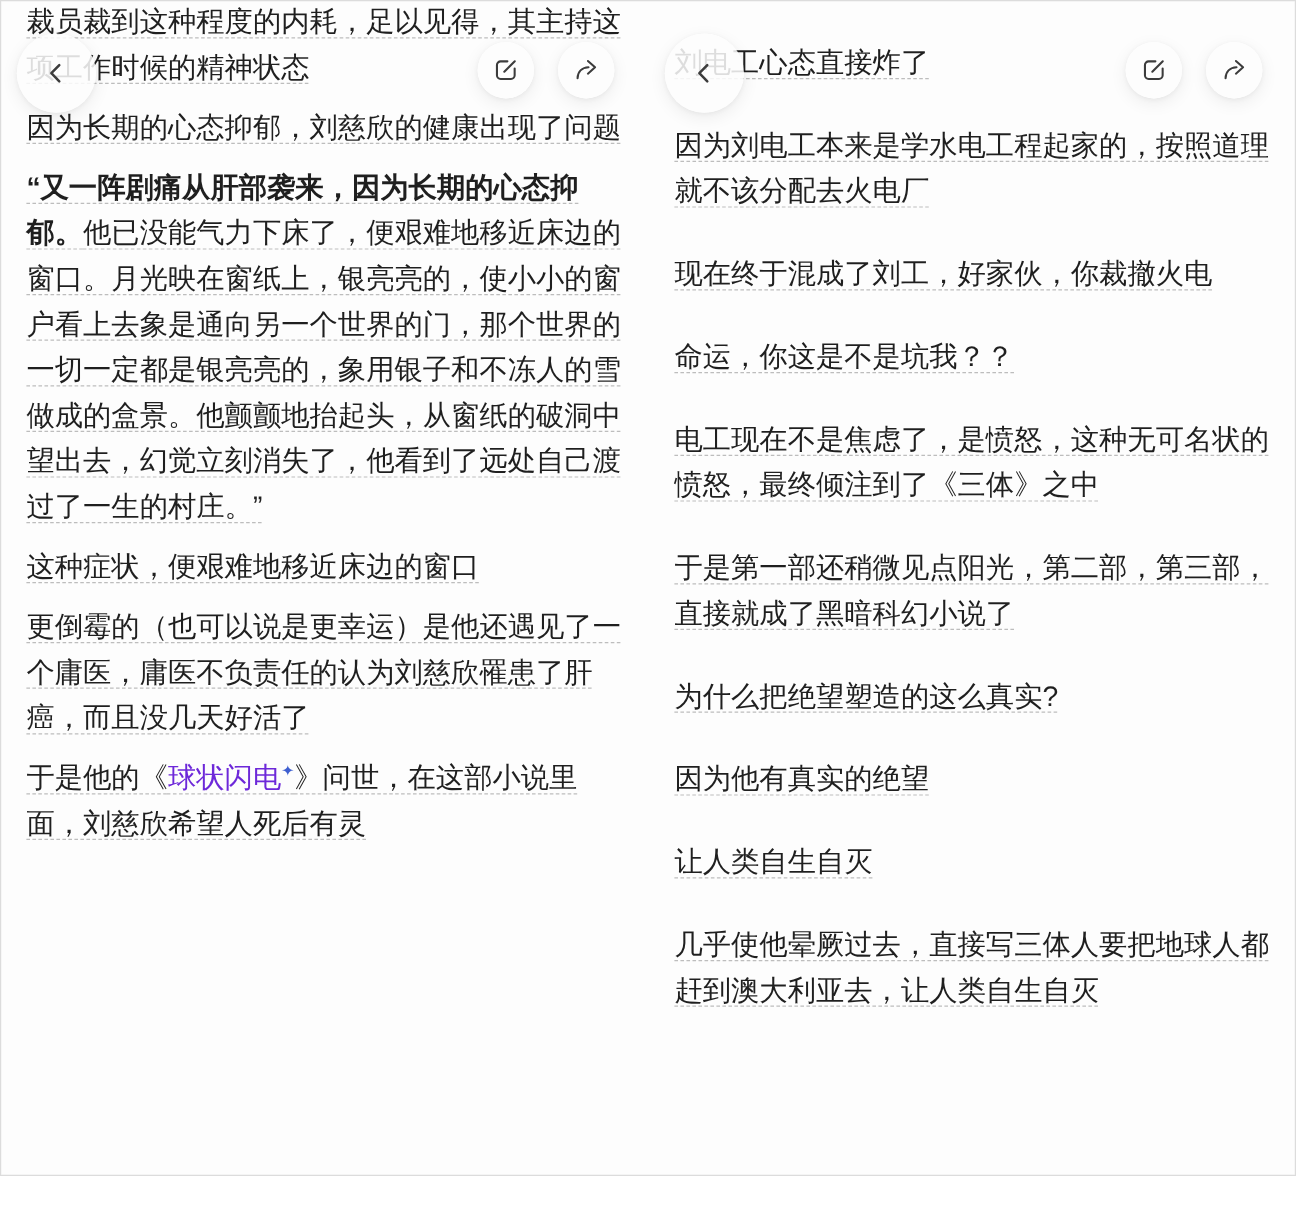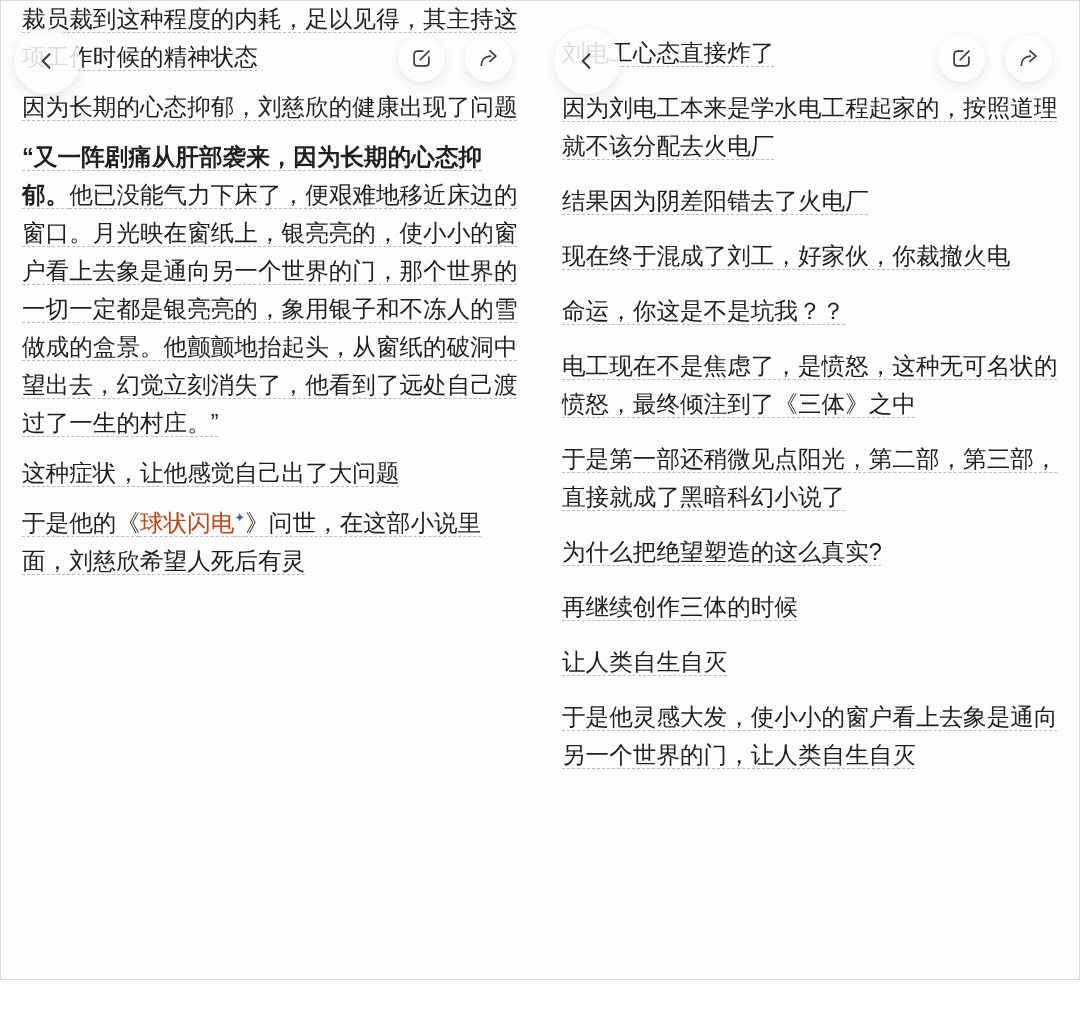--- a/index.html
+++ b/index.html
@@ -29,24 +29,24 @@
     text-align: left;
     word-break: normal;
     text-decoration-line: underline;
     text-decoration-style: dashed;
     text-decoration-color: #bdbdbd;
     text-decoration-thickness: 1px;
     text-underline-offset: 5px;
   }
   .col-left .para { margin-top: 12px; }
   .col-left .para:first-child { margin-top: 0; }
-  .col-right .para { margin-top: 17px; }
+  .col-right .para { margin-top: 31px; }
   .col-right .para:first-child { margin-top: 34px; }
   .run-bold { font-weight: 700; }
-  .run-link { color: #c2410c; }
+  .run-link { color: #6d28d9; }
   .run-link-sup {
     color: #3e5fd0;
     font-size: 13px;
     position: relative;
     top: -9px;
     line-height: 0;
   }
   .circle {
     position: absolute;
     border: none;
@@ -66,21 +66,22 @@
 </head>
 <body>
 
 <div class="canvas">
 
   <section class="column col-left">
     <div class="article">
         <p class="para"><span class="run-plain">裁员裁到这种程度的内耗，足以见得，其主持这项工作时候的精神状态</span></p>
         <p class="para"><span class="run-plain">因为长期的心态抑郁，刘慈欣的健康出现了问题</span></p>
         <p class="para"><span class="run-bold">“又一阵剧痛从肝部袭来，因为长期的心态抑郁。</span><span class="run-plain">他已没能气力下床了，便艰难地移近床边的窗口。月光映在窗纸上，银亮亮的，使小小的窗户看上去象是通向另一个世界的门，那个世界的一切一定都是银亮亮的，象用银子和不冻人的雪做成的盒景。他颤颤地抬起头，从窗纸的破洞中望出去，幻觉立刻消失了，他看到了远处自己渡过了一生的村庄。”</span></p>
-        <p class="para"><span class="run-plain">这种症状，让他感觉自己出了大问题</span></p>
+        <p class="para"><span class="run-plain">这种症状，便艰难地移近床边的窗口</span></p>
+        <p class="para"><span class="run-plain">更倒霉的（也可以说是更幸运）是他还遇见了一个庸医，庸医不负责任的认为刘慈欣罹患了肝癌，而且没几天好活了</span></p>
         <p class="para"><span class="run-plain">于是他的《</span><span class="run-link">球状闪电</span><span class="run-link-sup">✦</span><span class="run-plain">》问世，在这部小说里面，刘慈欣希望人死后有灵</span></p>
       </div>
 
     <button class="circle btn-back">
       <span>
         <svg width="24" height="24" viewBox="0 0 24 24">
           <polyline class="icon-stroke" stroke-width="2.1" points="14.4,5.2 7.8,12 14.4,18.8"></polyline>
         </svg>
       </span>
     </button>
@@ -101,29 +102,28 @@
           <path class="icon-stroke" stroke-width="1.8" d="M13.5 4 L19.7 9.5 L13.5 15"></path>
         </svg>
       </span>
     </button>
   </section>
 
   <section class="column col-right">
     <div class="article">
         <p class="para"><span class="run-plain">刘电工心态直接炸了</span></p>
         <p class="para"><span class="run-plain">因为刘电工本来是学水电工程起家的，按照道理就不该分配去火电厂</span></p>
-        <p class="para"><span class="run-plain">结果因为阴差阳错去了火电厂</span></p>
         <p class="para"><span class="run-plain">现在终于混成了刘工，好家伙，你裁撤火电</span></p>
         <p class="para"><span class="run-plain">命运，你这是不是坑我？？</span></p>
         <p class="para"><span class="run-plain">电工现在不是焦虑了，是愤怒，这种无可名状的愤怒，最终倾注到了《三体》之中</span></p>
         <p class="para"><span class="run-plain">于是第一部还稍微见点阳光，第二部，第三部，直接就成了黑暗科幻小说了</span></p>
         <p class="para"><span class="run-plain">为什么把绝望塑造的这么真实?</span></p>
-        <p class="para"><span class="run-plain">再继续创作三体的时候</span></p>
+        <p class="para"><span class="run-plain">因为他有真实的绝望</span></p>
         <p class="para"><span class="run-plain">让人类自生自灭</span></p>
-        <p class="para"><span class="run-plain">于是他灵感大发，使小小的窗户看上去象是通向另一个世界的门，让人类自生自灭</span></p>
+        <p class="para"><span class="run-plain">几乎使他晕厥过去，直接写三体人要把地球人都赶到澳大利亚去，让人类自生自灭</span></p>
       </div>
 
     <button class="circle btn-back">
       <span>
         <svg width="24" height="24" viewBox="0 0 24 24">
           <polyline class="icon-stroke" stroke-width="2.1" points="14.4,5.2 7.8,12 14.4,18.8"></polyline>
         </svg>
       </span>
     </button>
 

